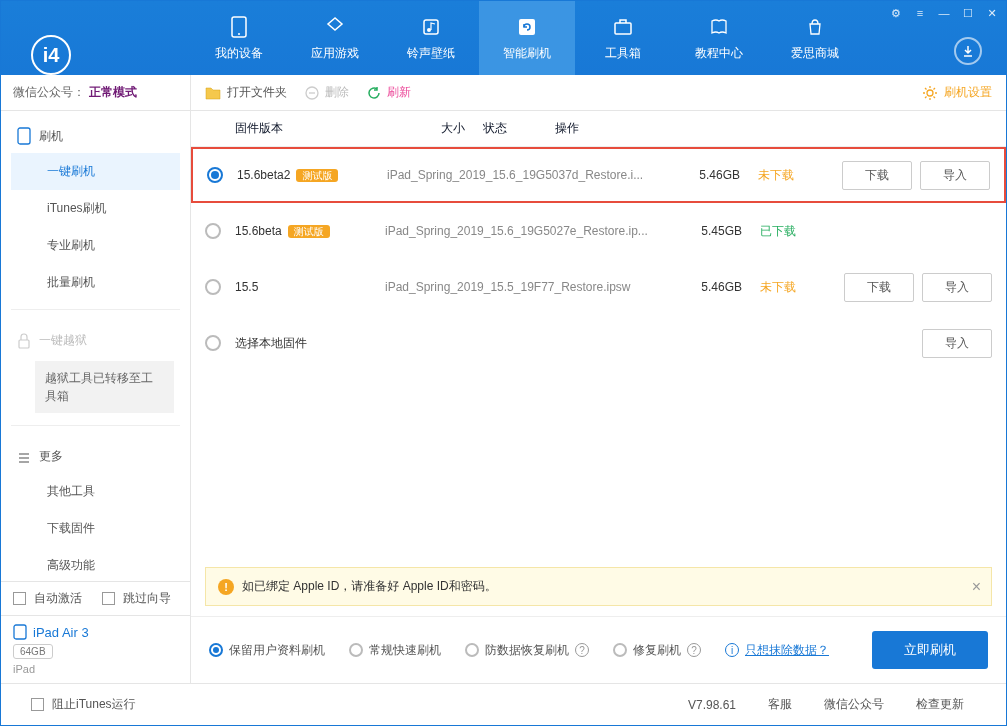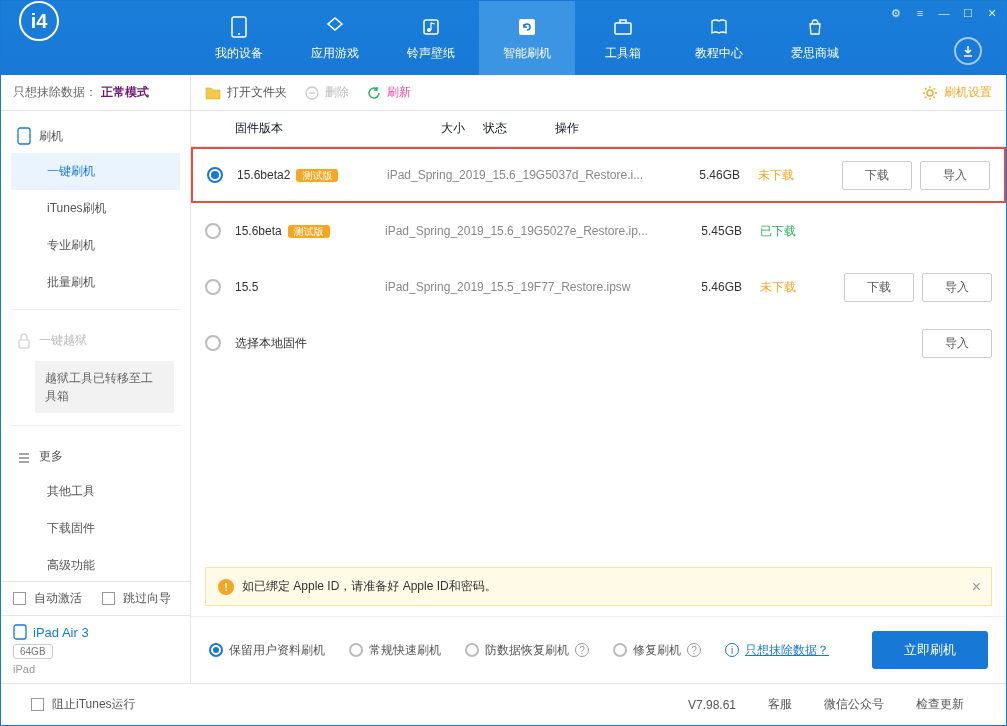--- a/index.html
+++ b/index.html
@@ -1,18 +1,18 @@
 <!DOCTYPE html>
 <html><head>
 <meta charset="utf-8">
 <style>
 * { box-sizing: border-box; margin: 0; padding: 0; }
 body { font-family: "Microsoft YaHei", "PingFang SC", sans-serif; font-size: 12px; color: #333; width: 1007px; height: 726px; overflow: hidden; border: 1px solid #1878d6; }
 .header { background: linear-gradient(to bottom, #1a7ed9, #1878d6); color: #fff; height: 74px; display: flex; position: relative; }
-.logo-area { width: 190px; display: flex; align-items: flex-start; padding-left: 18px; }
+.logo-area { width: 190px; display: flex; align-items: flex-end; padding-left: 30px; }
 .logo-circle { width: 40px; height: 40px; border: 2px solid #fff; border-radius: 50%; display: flex; align-items: center; justify-content: center; font-size: 20px; font-weight: bold; margin-right: 10px; }
 .logo-text { display: flex; flex-direction: column; }
 .logo-title { font-size: 20px; font-weight: 400; letter-spacing: 2px; }
 .logo-sub { font-size: 11px; opacity: 0.9; letter-spacing: 1px; }
 .nav-tabs { display: flex; height: 100%; flex: 1; }
 .nav-tab { width: 96px; display: flex; flex-direction: column; align-items: center; justify-content: center; cursor: pointer; font-size: 12px; gap: 6px; }
 .nav-tab.active { background: #3b95e3; }
 .nav-icon { width: 24px; height: 24px; display: flex; align-items: center; justify-content: center; }
 .window-ctrls { position: absolute; top: 4px; right: 6px; display: flex; gap: 8px; }
 .wctrl { width: 16px; height: 16px; display: flex; align-items: center; justify-content: center; cursor: pointer; font-size: 11px; color: #fff; opacity: 0.85; }
@@ -154,21 +154,21 @@
   <div class="dl-circle">
       <svg width="14" height="14" viewBox="0 0 14 14">
         <path d="M7 2 L7 9 M4 6 L7 9 L10 6 M3 12 L11 12" stroke="#fff" stroke-width="1.5" fill="none"></path>
       </svg>
     </div>
 </div>
 
 <div class="body-wrap">
   <div class="sidebar">
     <div class="status-bar">
-      <span>只想抹除数据：</span>
+      <span>微信公众号：</span>
         <b>正常模式</b>
     </div>
     <div class="side-scroll">
       <div class="side-section">
         <div class="side-head">
           <svg width="14" height="18">
               <rect x="1" y="1" width="12" height="16" rx="2" fill="none" stroke="#1878d6" stroke-width="1.3"></rect>
             </svg>
           <span>刷机</span>
         </div>

